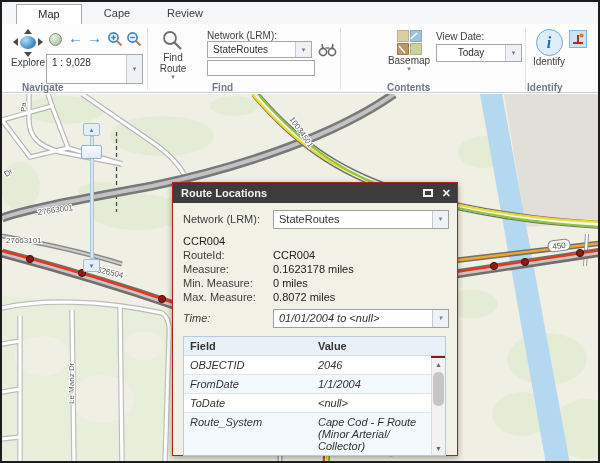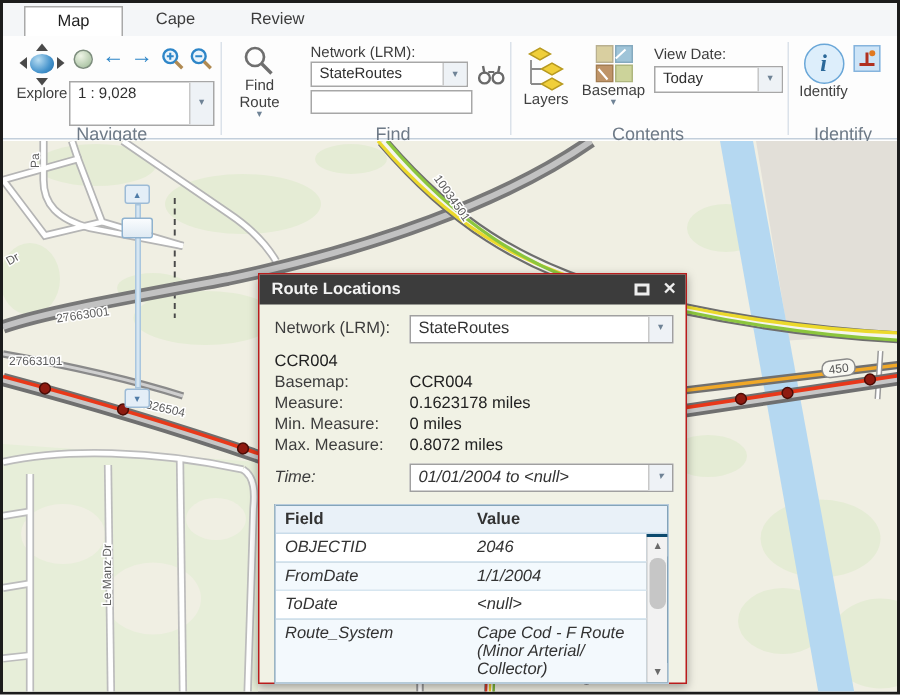--- a/index.html
+++ b/index.html
@@ -8,21 +8,21 @@
   #frame {
     position:relative; width:600px; height:463px; margin:0 auto;
     border:2px solid #1c1c1c; background:#fff; overflow:hidden;
   }
   
   #ribbon { position:absolute; left:0; top:0; width:100%; height:91px; background:#fdfdfd; border-bottom:1px solid #c3cfdb; }
   #tabrow { position:absolute; left:0; top:0; width:100%; height:22px; background:#f4f6f8; }
   .tab { position:absolute; top:2px; height:20px; width:66px; text-align:center; line-height:19px; font-size:11px; color:#3c3c3c; cursor:default; }
   .tab.active { background:#fff; border:1px solid #a9a9a9; border-bottom:none; color:#1e1e1e; }
   .gsep { position:absolute; top:26px; height:62px; width:1px; background:#dbe2ea; }
-  .glabel { position:absolute; top:80px; height:12px; font-size:12px; color:#6e7a87; text-align:center; }
+  .glabel { position:absolute; top:80px; height:12px; font-size:10px; color:#6e7a87; text-align:left;font-weight:bold; }
   .biglabel { font-size:10px; color:#404040; text-align:center; }
   .caret { color:#6f8396; font-size:7px; line-height:6px; }
   
   .orbwrap { position:relative; width:30px; height:28px; }
   .orb { position:absolute; left:7px; top:7px; width:16px; height:13px; border-radius:50%;
          background:radial-gradient(circle at 35% 30%, #b8ddf2, #4593cc 60%, #1f6aa5); }
   .tri { position:absolute; width:0; height:0; }
   .tri.up    { left:11px; top:0;  border-left:4px solid transparent; border-right:4px solid transparent; border-bottom:5px solid #4a4a4a; }
   .tri.down  { left:11px; bottom:0; border-left:4px solid transparent; border-right:4px solid transparent; border-top:5px solid #4a4a4a; }
   .tri.left  { left:0; top:9px; border-top:4px solid transparent; border-bottom:4px solid transparent; border-right:5px solid #4a4a4a; }
@@ -56,21 +56,21 @@
   .ticon.max { width:10px; height:8px; border:2px solid #eee; font-size:0; }
   #dlg-body { padding:6px 8px 0 10px; }
   .frow { display:flex; align-items:center; font-size:11px; }
   .flabel { width:90px; color:#3d3d3d; flex:none; }
   .fval { color:#222; }
   .textrow { height:14px; line-height:14px; }
   .dd { display:flex; flex:1; background:#fff; border:1px solid #a0a0a0; height:19px; }
   .dd .txt { flex:1; font-size:11px; color:#333; padding:2px 5px; white-space:nowrap; overflow:hidden; }
   .dd .btn { width:16px; background:#eef2f6; border-left:1px solid #c8c8c8; display:flex; align-items:center; justify-content:center; }
   
-  #tbl { position:relative; margin:8px 3px 0 0; background:#0c4a6e; border:1px solid #b7cbdc; height:120px; overflow:hidden; }
+  #tbl { position:relative; margin:8px 3px 0 0; background:#7f1d1d; border:1px solid #b7cbdc; height:120px; overflow:hidden; }
   #tblhead { display:flex; background:#e9f1f8; border-bottom:1px solid #c9dcea; font-weight:bold; }
   .hc, .tc { font-size:11px; color:#333; padding:3px 6px; }
   .colf { width:128px; flex:none; }
   .colv { flex:1; }
   #tblrows { margin-right:14px; }
   .tr { display:flex; border-bottom:1px solid #d7e6f0; background:#fff;font-style:italic; }
   .tr:nth-child(even) { background:#f3f9fd; }
   #sb { position:absolute; top:21px; right:0; bottom:0; width:14px; background:#f2f2f2; border-left:1px solid #dcdcdc; }
   .sbarrow { position:absolute; left:0; width:13px; height:13px; display:flex; align-items:center; justify-content:center;
              font-size:7px; color:#6a6a6a; background:#f2f2f2; }
@@ -148,42 +148,33 @@
         <circle cx="14" cy="10" r="3.6" fill="none" stroke="#6a6a6a" stroke-width="1.6"></circle>
         <line x1="4" y1="2" x2="5" y2="7" stroke="#6a6a6a" stroke-width="1.6"></line>
         <line x1="15" y1="2" x2="14" y2="7" stroke="#6a6a6a" stroke-width="1.6"></line>
         <line x1="7.5" y1="6" x2="11.5" y2="6" stroke="#6a6a6a" stroke-width="1.4"></line>
       </svg>
     </div>
     <div style="position:absolute; left:205px; top:58px; width:108px; height:16px; background:#fff; border:1px solid #a7a7a7; font-size:10px; padding:1px 4px;"></div>
     <div class="glabel" style="left:210px; width:100px;">Find</div>
     <div class="gsep" style="left:338px;"></div>
 
-    <div class="toolbtn" style="left:344px; top:28px; width:36px;">
-      <svg width="26" height="31">
-        <path d="M3,10 L3,26 M3,16 L10,16 M3,26 L10,26" fill="none" stroke="#8a8a8a" stroke-width="1.2"></path>
-        <path d="M2,6 L9,2 L16,6 L9,10 Z" fill="#f0cf3a" stroke="#b89a20" stroke-width="1"></path>
-        <path d="M10,16 L17,12 L24,16 L17,20 Z" fill="#f0cf3a" stroke="#b89a20" stroke-width="1"></path>
-        <path d="M10,26 L17,22 L24,26 L17,30 Z" fill="#f0cf3a" stroke="#b89a20" stroke-width="1"></path>
-      </svg>
-      <div class="biglabel">Layers</div>
-    </div>
     <div class="toolbtn" style="left:384px; top:28px; width:46px;">
       <svg width="25" height="25">
         <rect x="0.5" y="0.5" width="11" height="11" fill="#d9cfa0" stroke="#b9b090"></rect>
         <rect x="13.5" y="0.5" width="11" height="11" fill="#9fc4d8" stroke="#85aabf"></rect>
         <rect x="0.5" y="13.5" width="11" height="11" fill="#bf9468" stroke="#a37d52"></rect>
         <rect x="13.5" y="13.5" width="11" height="11" fill="#ccd39a" stroke="#aeb67e"></rect>
         <path d="M13.5,9 L20,3 M2,16 L8,23" stroke="#ffffff" stroke-width="1.4" fill="none"></path>
       </svg>
       <div class="biglabel">Basemap</div>
       <div class="caret">▾</div>
     </div>
     <div class="smalllabel" style="position:absolute; left:434px; top:29px;">View Date:</div>
-    <div class="combo" style="position:absolute; left:434px; top:42px; width:86px; height:18px;">
+    <div class="combo" style="position:absolute; left:434px; top:42px; width:86px; height:18px;text-align:center;">
       <div class="txt">Today</div>
       <div class="btn">
           <span class="caret">▾</span>
         </div>
     </div>
     <div class="glabel" style="left:385px; width:90px;">Contents</div>
     <div class="gsep" style="left:523px;"></div>
 
     <div class="toolbtn" style="left:530px; top:27px; width:34px;">
       <div style="width:27px;height:27px;border-radius:50%;background:#ddeefb;border:1.5px solid #6aa7d8;display:flex;align-items:center;justify-content:center;font-family:'Liberation Serif',serif;font-style:italic;font-weight:bold;color:#2b6899;font-size:16px;">i</div>
@@ -362,21 +353,21 @@
           <div class="txt">StateRoutes</div>
           <div class="btn">
               <span class="caret">▾</span>
             </div>
         </div>
       </div>
       <div class="frow textrow">
         <span class="fval">CCR004</span>
       </div>
       <div class="frow textrow">
-        <span class="flabel">Basemap:</span>
+        <span class="flabel">RouteId:</span>
         <span class="fval">CCR004</span>
       </div>
       <div class="frow textrow">
         <span class="flabel">Measure:</span>
         <span class="fval">0.1623178 miles</span>
       </div>
       <div class="frow textrow">
         <span class="flabel">Min. Measure:</span>
         <span class="fval">0 miles</span>
       </div>

